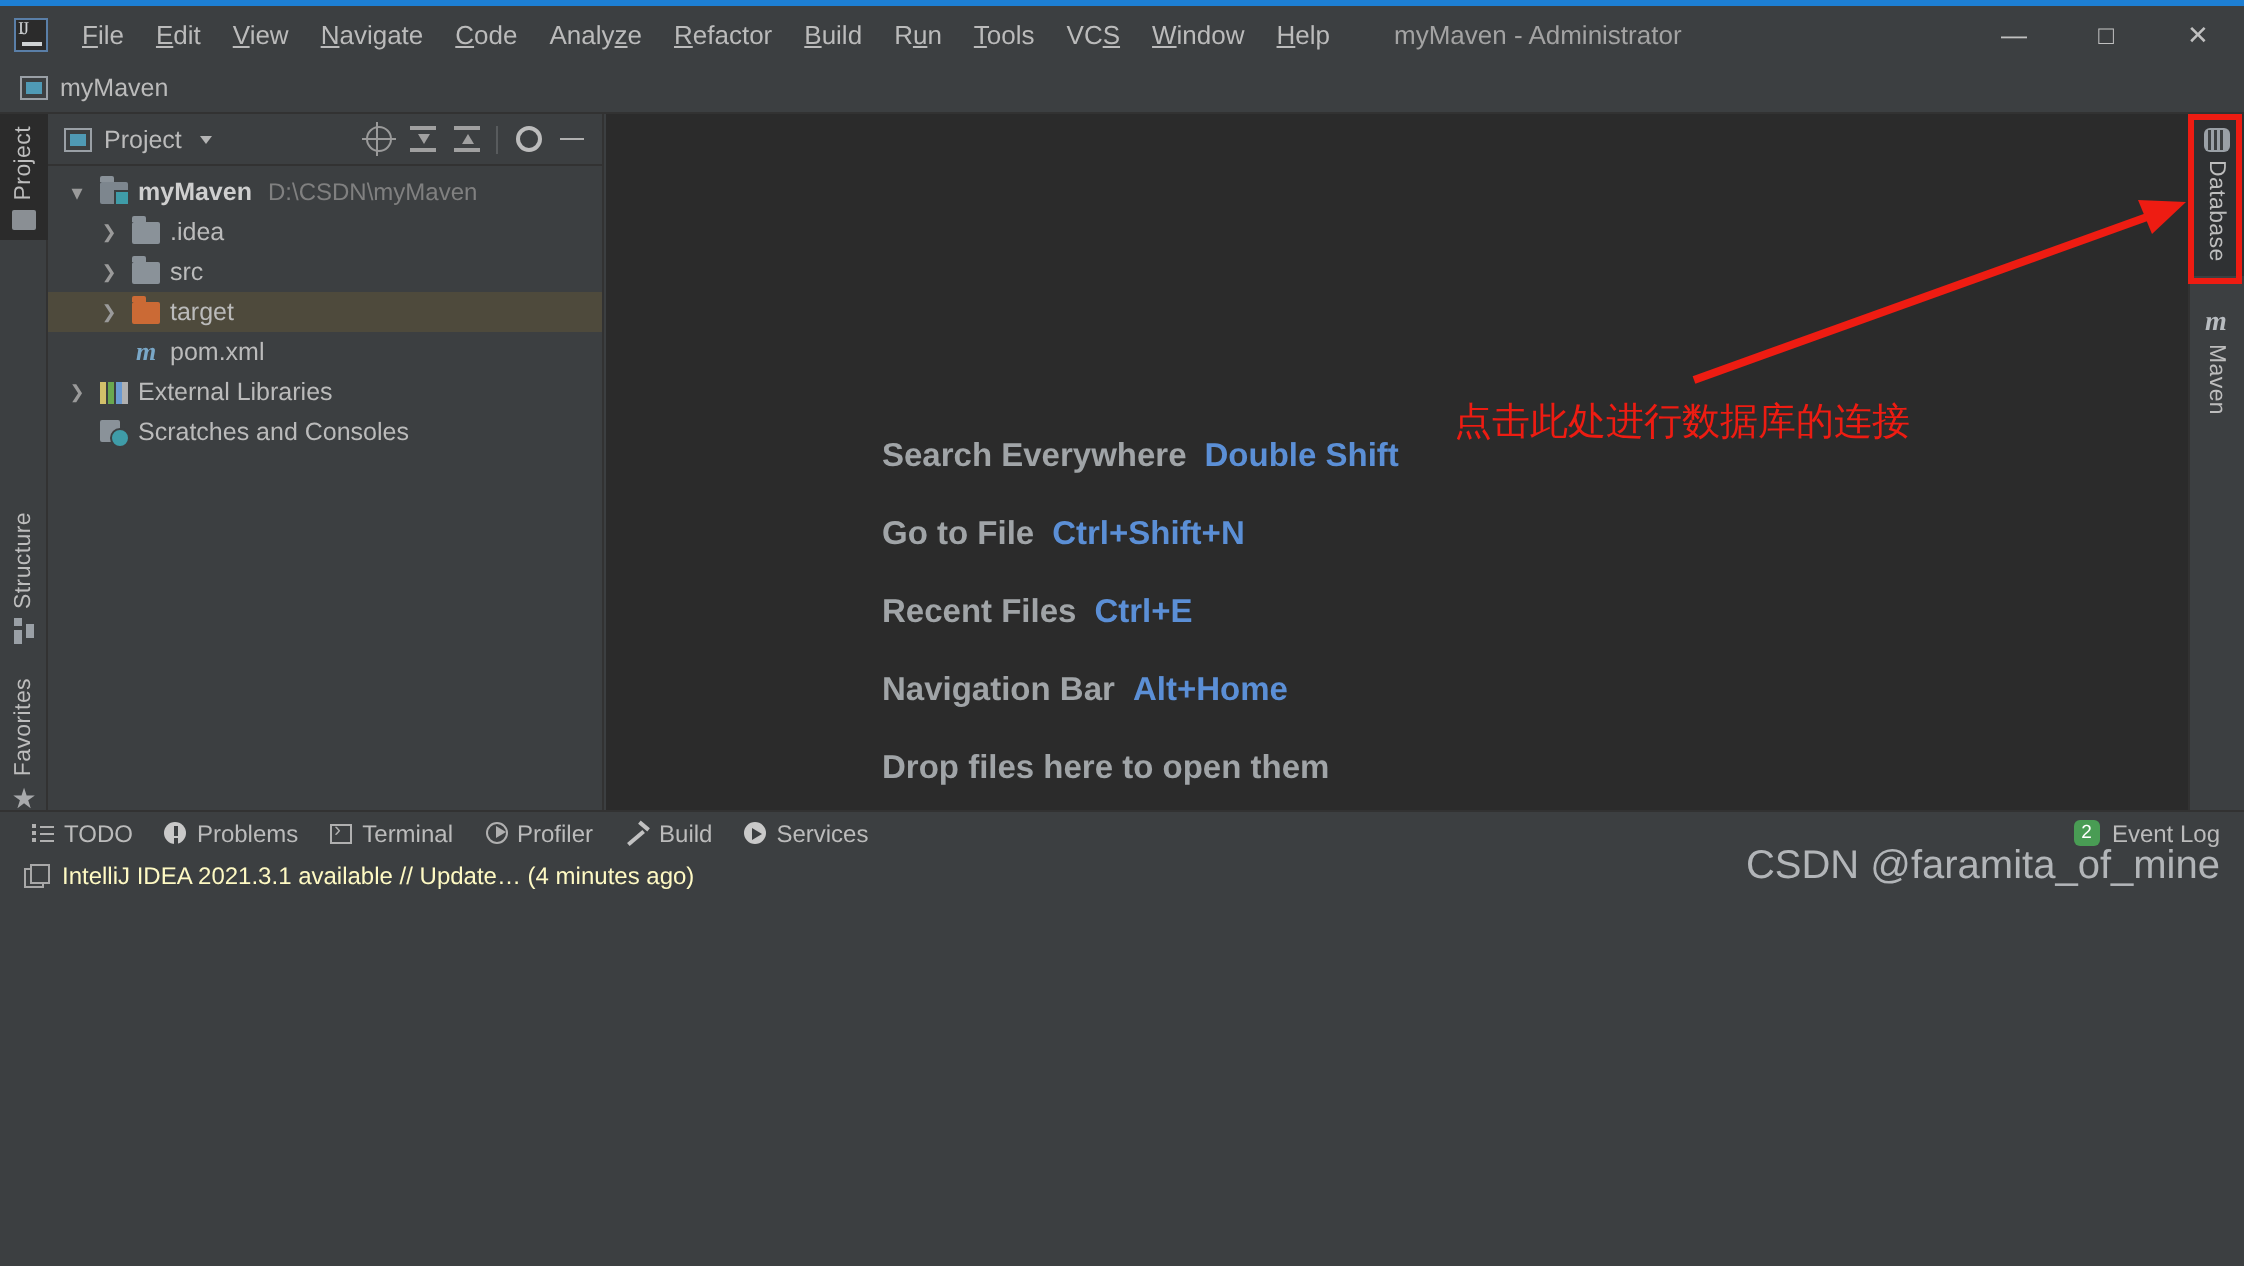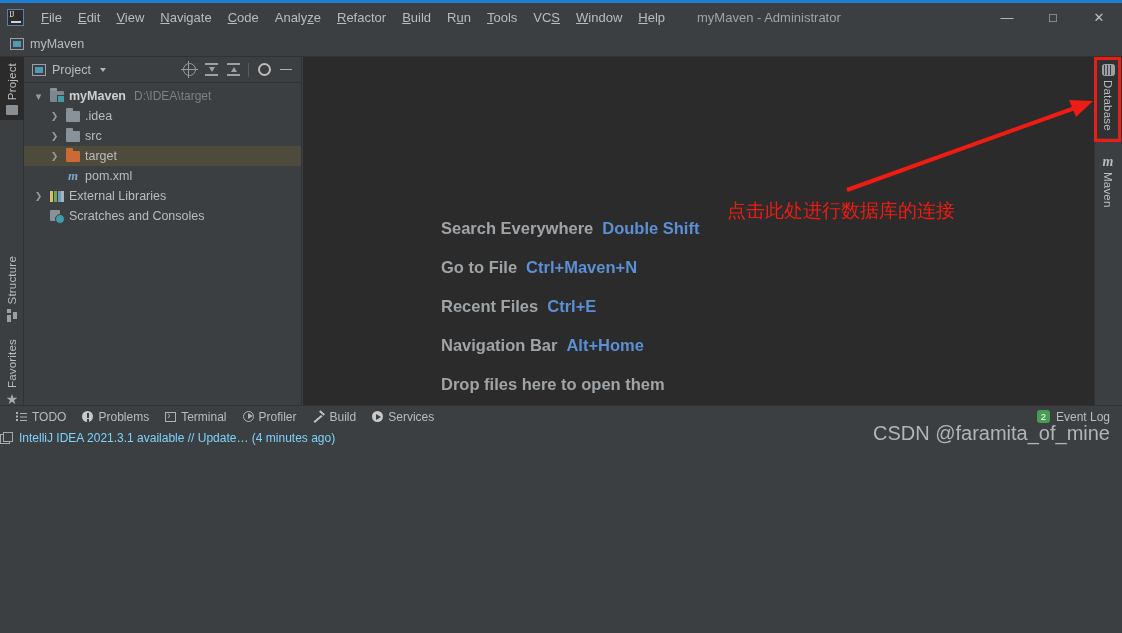--- a/index.html
+++ b/index.html
@@ -315,22 +315,22 @@
   .ic-serv{width:11px;height:11px;border-radius:50%;background:#c9c9c9;position:relative;}
   .ic-serv::after{content:"";position:absolute;left:3.8px;top:2.6px;border-left:5px solid #3c3f41;border-top:3px solid transparent;border-bottom:3px solid transparent;}
 
   
   .status-bar {
     position: absolute; left: 0; right: 0; bottom: 0; height: 21px;
     background: #3c3f41;
     display: flex; align-items: center;
   }
   .status-text {
-    display: flex; align-items: center; gap: 7px; 
-    font-size: 12px; color: #7dd3fc; white-space: nowrap;
+    display: flex; align-items: center; gap: 7px; margin-left: 12px;
+    font-size: 12px; color: #fef9c3; white-space: nowrap;
   }
   .ic-stack{width:12px;height:11px;position:relative;}
   .ic-stack::before{content:"";position:absolute;left:0;top:2px;width:8px;height:8px;border:1.3px solid #a8a8a8;}
   .ic-stack::after{content:"";position:absolute;left:3px;top:0px;width:8px;height:8px;border:1.3px solid #a8a8a8;background:#3c3f41;}
 
   .watermark {
     position: absolute; right: 12px; bottom: 3px;
     font-size: 20px; color: #b2b5b8; white-space: nowrap;
     font-family: "Liberation Sans", sans-serif;
   }
@@ -460,21 +460,21 @@
           </span>
       </div>
     </div>
 
     <div class="tree">
 
       <div class="tree-row" style="padding-left:8px;">
         <span class="chev down"></span>
         <span class="folder module"></span>
         <span class="t-name bold">myMaven</span>
-        <span class="t-path">D:\IDEA\target</span>
+        <span class="t-path">D:\CSDN\myMaven</span>
       </div>
 
       <div class="tree-row" style="padding-left:24px;">
         <span class="chev right"></span>
         <span class="folder"></span>
         <span class="t-name">.idea</span>
       </div>
 
       <div class="tree-row" style="padding-left:24px;">
         <span class="chev right"></span>
@@ -510,21 +510,21 @@
   </div>
 
   <div class="editor">
     <div class="tips">
       <div class="tip-row">
         <span class="tip-label">Search Everywhere</span>
         <span class="tip-key">Double Shift</span>
       </div>
       <div class="tip-row">
         <span class="tip-label">Go to File</span>
-        <span class="tip-key">Ctrl+Maven+N</span>
+        <span class="tip-key">Ctrl+Shift+N</span>
       </div>
       <div class="tip-row">
         <span class="tip-label">Recent Files</span>
         <span class="tip-key">Ctrl+E</span>
       </div>
       <div class="tip-row">
         <span class="tip-label">Navigation Bar</span>
         <span class="tip-key">Alt+Home</span>
       </div>
       <div class="tip-row">

